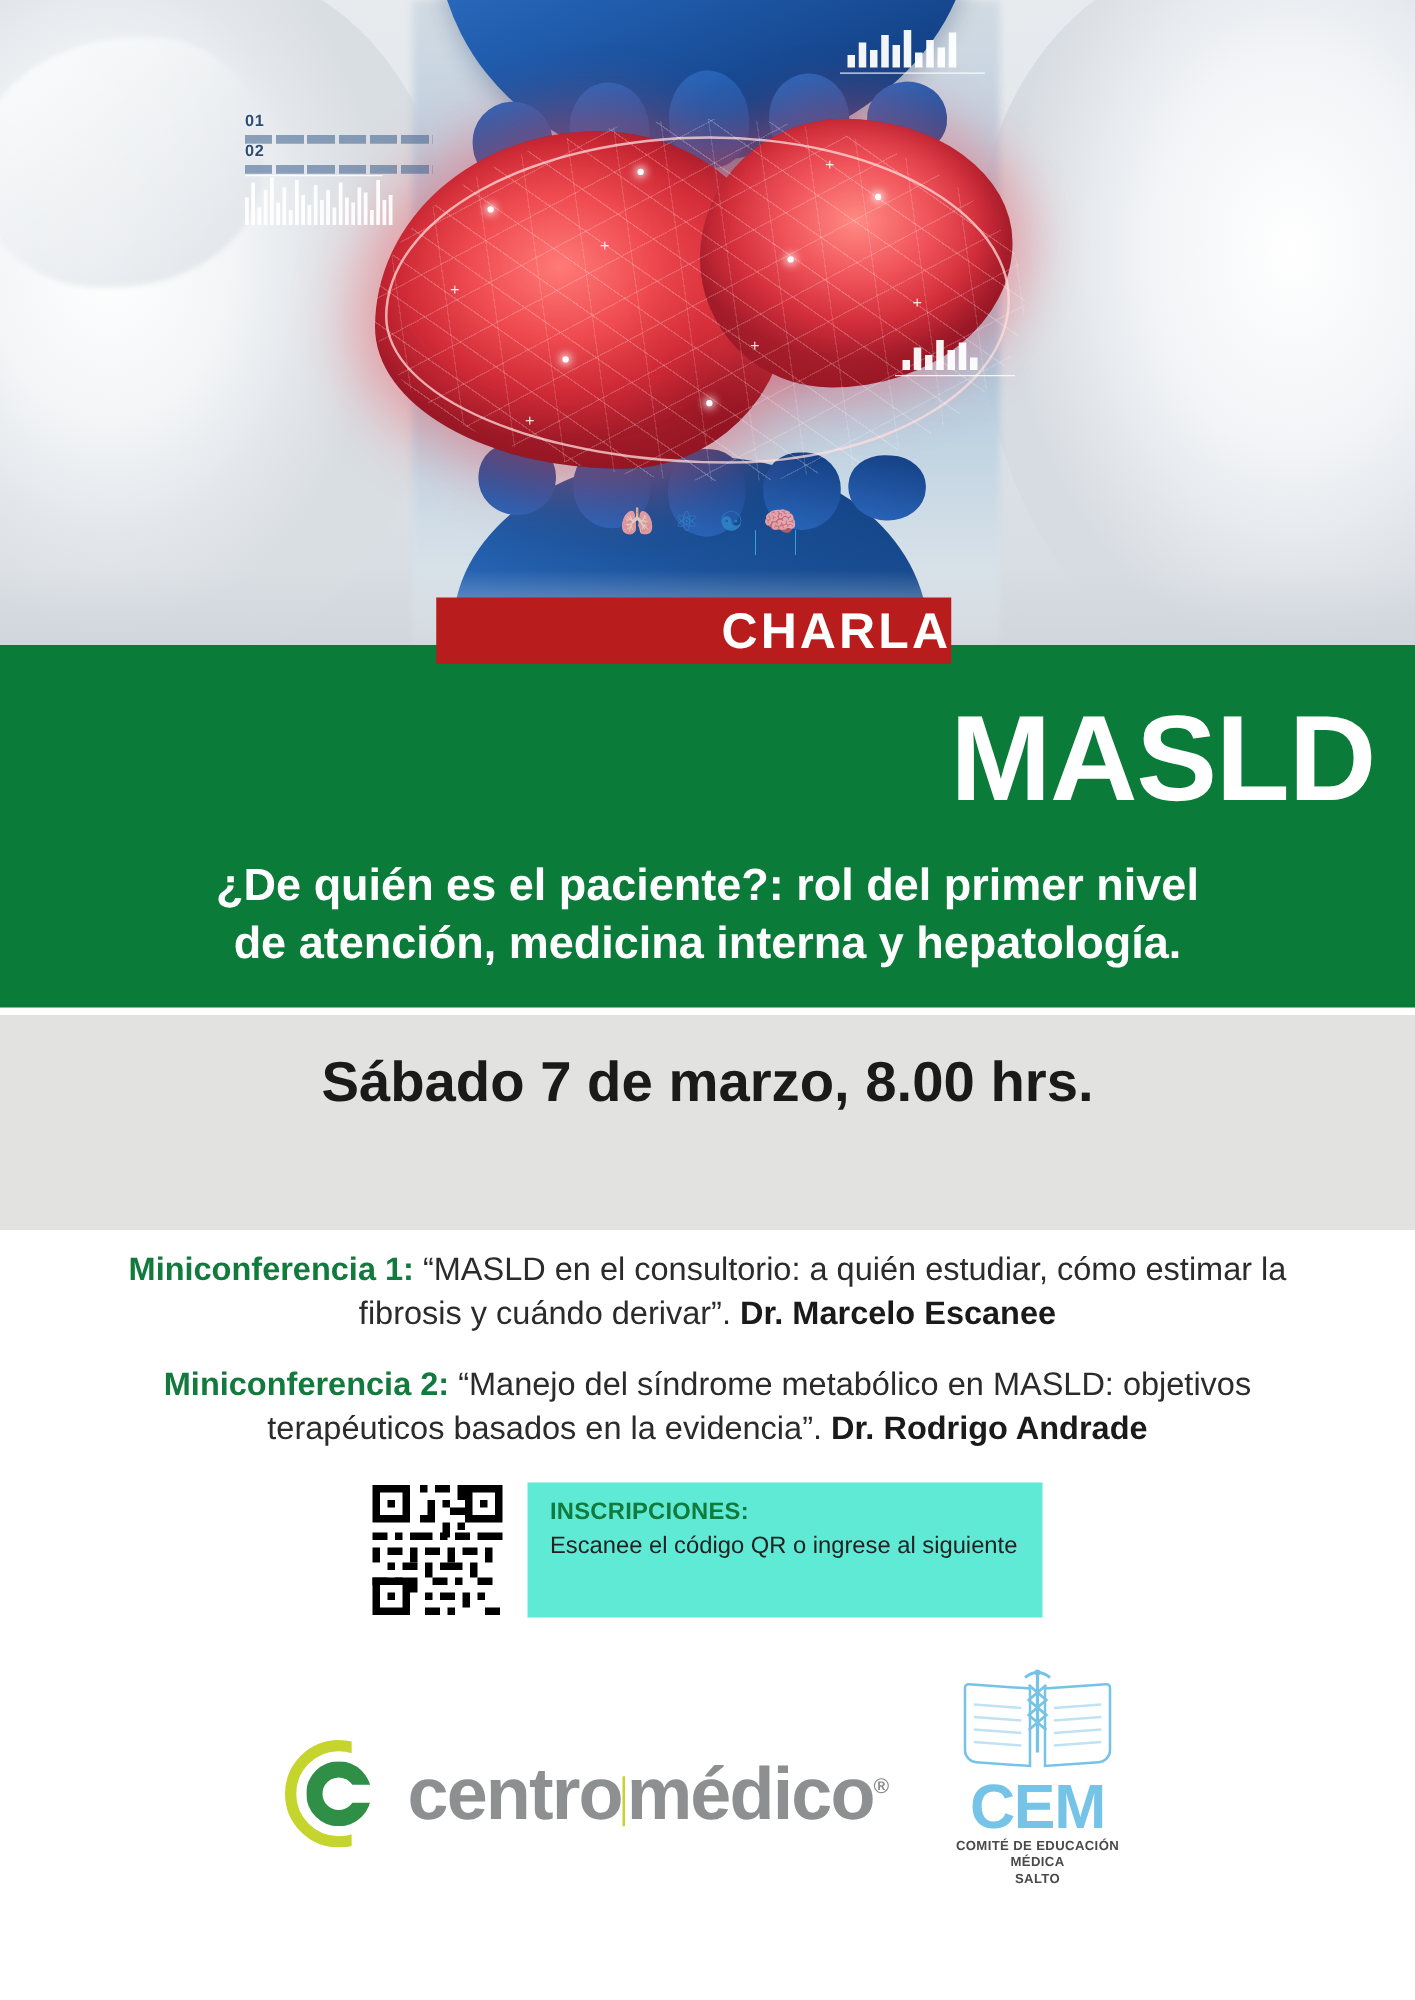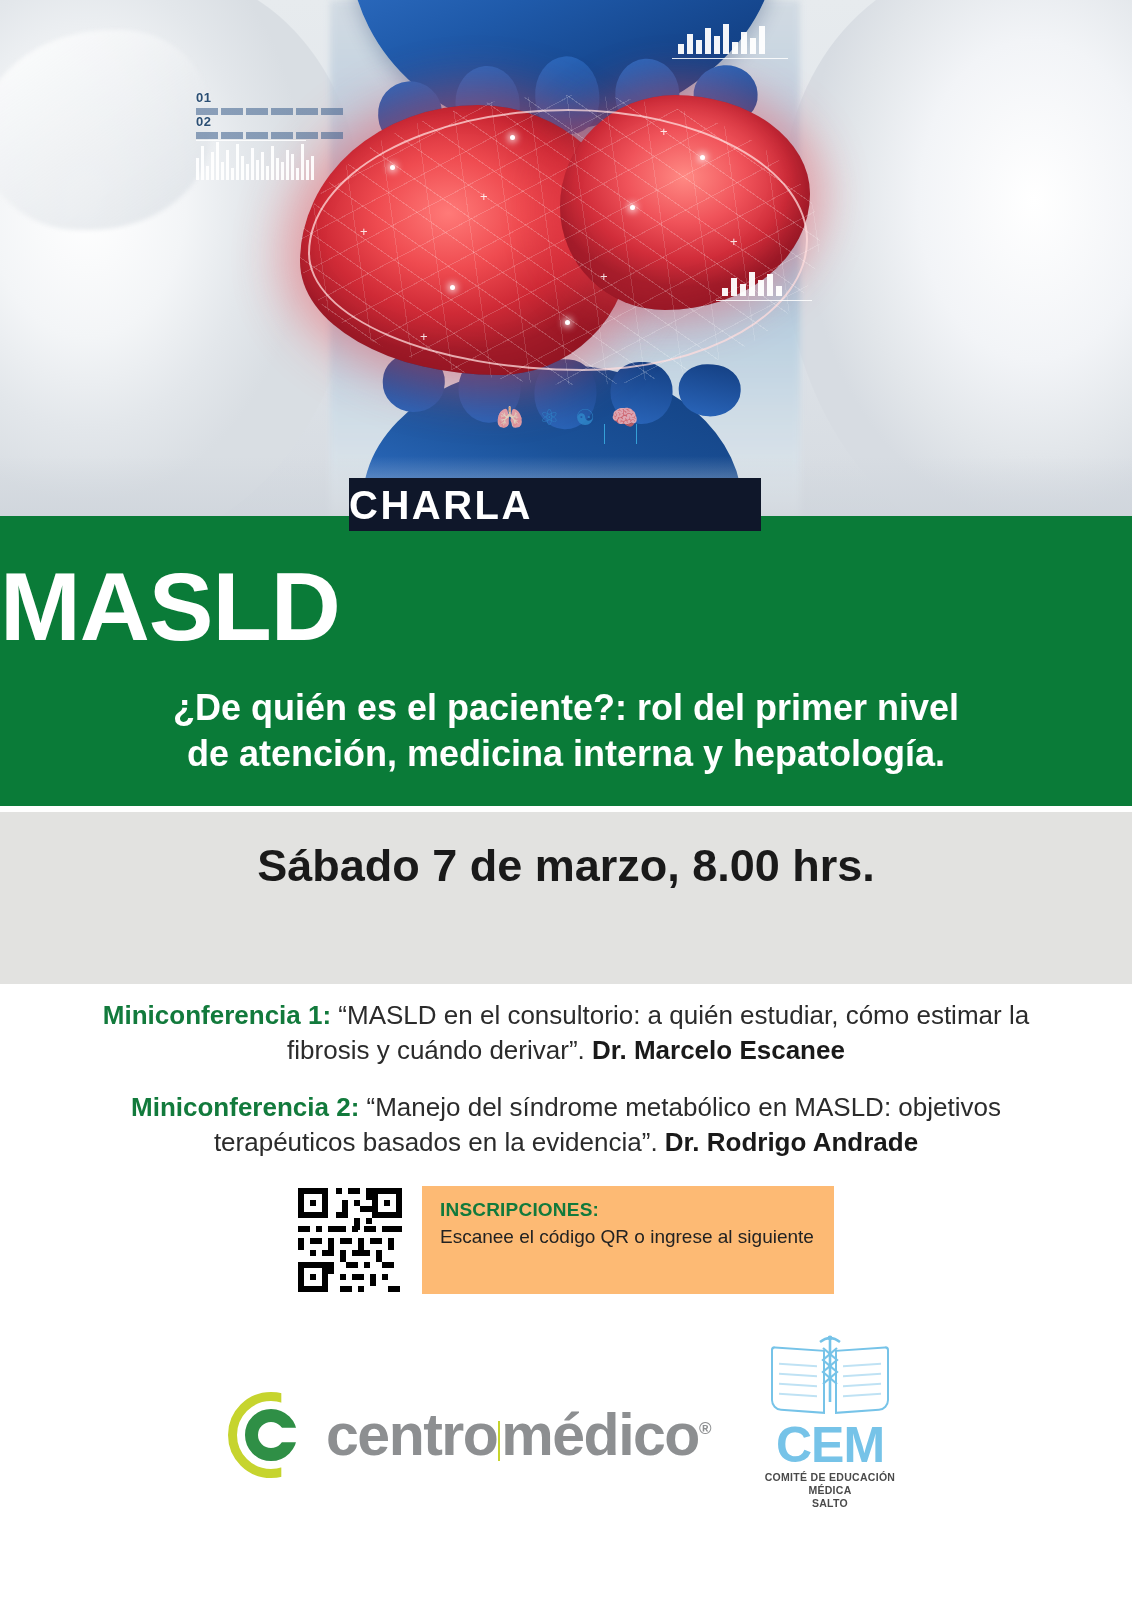--- a/index.html
+++ b/index.html
@@ -172,31 +172,31 @@
 
   
   .green-band {
     position:absolute; left:0; top:516px;
     width:1132px; height:290px;
     background:#0a7b38;
   }
   .charla-badge {
     position:absolute; left:349px; top:478px;
     width:412px; height:53px;
-    background:#0f172a;
-    display:flex; align-items:center; justify-content:flex-start;
+    background:#b91c1c;
+    display:flex; align-items:center; justify-content:flex-end;
     z-index:5;
   }
   .charla-badge span {
     color:#ffffff; font-size:40px; font-weight:bold;
     letter-spacing:2.5px; line-height:1;
   }
   .masld {
     position:absolute; left:0; top:558px; width:1100px;
-    text-align:left;
+    text-align:right;
     color:#ffffff;
     font-size:97px; font-weight:bold;
     letter-spacing:-1px; line-height:1;
   }
   .subtitle {
     position:absolute; left:90px; top:685px; width:952px;
     text-align:center; color:#ffffff;
     font-size:36px; font-weight:bold; line-height:1.28;
   }
 
@@ -243,21 +243,21 @@
   .qr-code .cell { position:absolute; background:#000; }
   .qr-code .finder {
     position:absolute; width:30px; height:30px;
     border:6px solid #000; background:#fff;
   }
   .qr-code .finder i {
     position:absolute; left:6px; top:6px;
     width:6px; height:6px; background:#000;
   }
   .inscriptions {
-    background:#fdba74;
+    background:#5eead4;
     padding:13px 20px 14px 18px;
     margin-left:18px;
     min-width:396px;
   }
   .insc-title {
     color:#127a3c; font-weight:bold; font-size:19px;
     letter-spacing:.2px; margin-bottom:3px;
   }
   .insc-text {
     color:#222222; font-size:19px; line-height:1.38;

